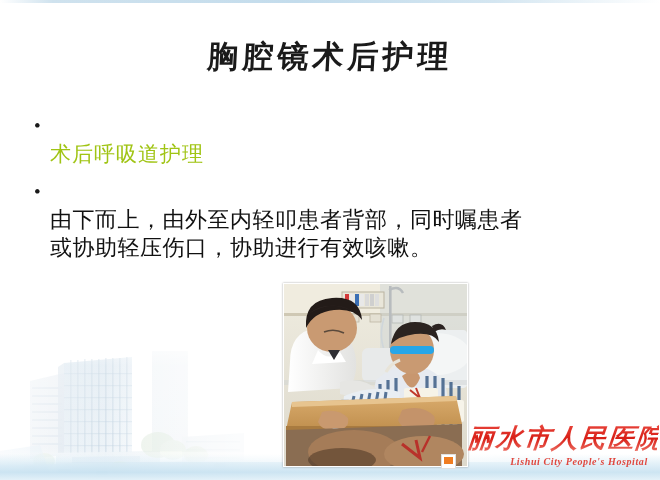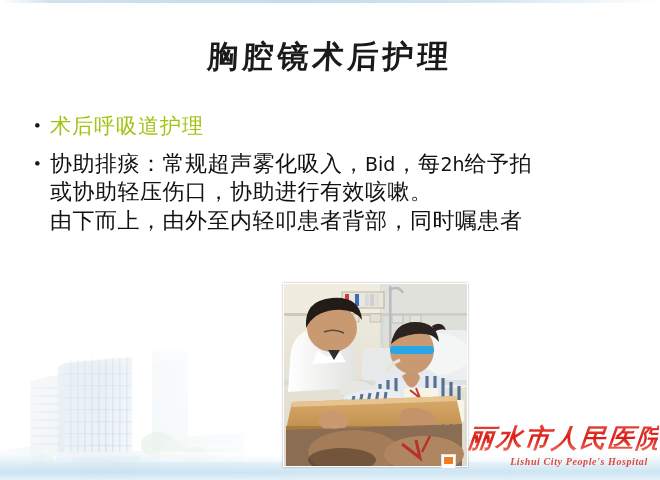--- a/index.html
+++ b/index.html
@@ -79,20 +79,21 @@
     box-sizing: border-box;
   }
 
   .bullet-text {
     flex: 1 1 auto;
     font-family: "Liberation Serif", "DejaVu Serif", serif;
     font-size: 22px;
     line-height: 28px;
     color: #111111;
     letter-spacing: 0.5px;
+    margin-top: 28px;
   }
 
   .bullet-green .bullet-text {
     color: #a0c414;
     font-size: 21px;
     letter-spacing: 1px;
   }
 
   .bullet-row.second {
     margin-top: 9px;
@@ -230,23 +231,22 @@
     <div class="bullet-row bullet-green">
       <div class="bullet-dot">•</div>
       <div class="bullet-text">
         <span class="ln">术后呼吸道护理</span>
       </div>
     </div>
 
     <div class="bullet-row second">
       <div class="bullet-dot">•</div>
       <div class="bullet-text">
-        <span class="ln"><span>协助排痰：常规超声雾化吸入，</span><span class="latin">Bid</span><span>，每</span><span class="latin">2h</span><span>给予拍</span></span>
+        <span class="ln">由下而上，由外至内轻叩患者背部，同时嘱患者</span>
         <span class="ln">或协助轻压伤口，协助进行有效咳嗽。</span>
-        <span class="ln">由下而上，由外至内轻叩患者背部，同时嘱患者</span>
       </div>
     </div>
 
   </div>
 
   <div class="watermark">
     <svg width="300" height="147" viewBox="0 0 300 147" xmlns="http://www.w3.org/2000/svg">
       <defs>
         <linearGradient id="fade" x1="0" y1="0" x2="1" y2="0">
           <stop offset="0%" stop-color="#ffffff" stop-opacity="0.75"></stop>

